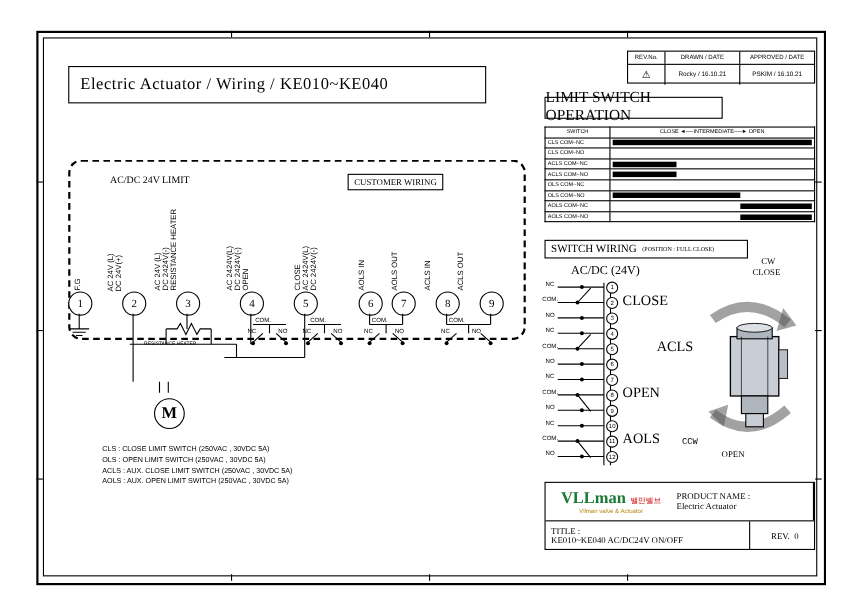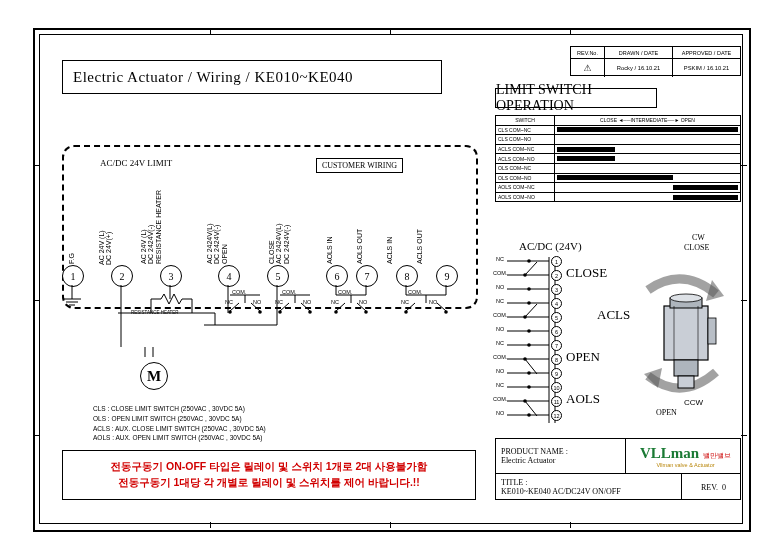--- a/index.html
+++ b/index.html
@@ -156,20 +156,24 @@
         </tr>
     <tr>
           <td class="ls-name">AOLS COM~NO</td>
           <td>
             <div class="bar" style="margin-left:64%;width:36%;"></div>
           </td>
         </tr>
   </tbody>
     </table>
 
+  <div class="sec-title" style="left:495px;top:218px;width:185px;height:17px;font-size:10px;justify-content:flex-start;padding-left:5px;box-sizing:border-box;">
+    <span>SWITCH WIRING</span>
+    <span class="tiny2" style="margin-left:5px;">(POSITION : FULL CLOSE)</span>
+  </div>
   <div class="abs" style="left:519px;top:240px;font-size:11px;font-family:'Liberation Serif',serif;">AC/DC (24V)</div>
 
   <div class="abs" style="left:495px;top:255px;width:175px;height:170px;">
     <svg width="175" height="170" viewBox="0 0 175 170">
 
       <line x1="54" y1="2" x2="54" y2="168" stroke="#000" stroke-width="1"></line>
       <line x1="60" y1="2" x2="60" y2="168" stroke="#000" stroke-width="1"></line>
       <g stroke="#000" stroke-width="1" fill="none">
 
         <line x1="12" y1="6" x2="34" y2="6"></line>
@@ -269,21 +273,21 @@
       <rect x="44" y="112" width="24" height="16" fill="#aeb5bd" stroke="#000" stroke-width="1"></rect>
       <rect x="48" y="128" width="16" height="12" fill="#c9ced6" stroke="#000" stroke-width="1"></rect>
       <line x1="44" y1="58" x2="44" y2="112" stroke="#000" stroke-width="0.6"></line>
       <line x1="68" y1="58" x2="68" y2="112" stroke="#000" stroke-width="0.6"></line>
       <rect x="78" y="70" width="8" height="26" fill="#b8bec6" stroke="#000" stroke-width="0.8"></rect>
       <ellipse cx="56" cy="50" rx="16" ry="4" fill="#dde1e6" stroke="#000" stroke-width="0.8"></ellipse>
     </svg>
   </div>
   <div class="abs" style="left:692px;top:233px;font-size:8px;font-family:'Liberation Serif',serif;">CW</div>
   <div class="abs" style="left:684px;top:243px;font-size:8px;font-family:'Liberation Serif',serif;">CLOSE</div>
-  <div class="abs" style="left:684px;top:398px;font-size:8px;font-family:Liberation Sans, sans-serif;">CCW</div>
+  <div class="abs" style="left:620px;top:398px;font-size:8px;font-family:Liberation Mono, monospace;">CCW</div>
   <div class="abs" style="left:656px;top:408px;font-size:8px;font-family:'Liberation Serif',serif;">OPEN</div>
 
   <div class="dashed-box"></div>
   <div class="abs" style="left:100px;top:158px;font-size:9px;font-family:'Liberation Serif',serif;">AC/DC 24V LIMIT</div>
   <div class="abs" style="left:316px;top:158px;border:1px solid #000;padding:2px 5px;font-size:8px;font-family:'Liberation Serif',serif;">CUSTOMER WIRING</div>
 
   <div class="abs lbl-v" style="left:68px;top:222px;height:42px;">F.G</div>
   <div class="abs lbl-v" style="left:98px;top:205px;height:60px;">AC 24V (L)<br>DC 24V(+)</div>
   <div class="abs lbl-v" style="left:140px;top:200px;height:64px;">AC 24V (L)<br>DC 2424V(-)<br>RESISTANCE HEATER</div>
   <div class="abs lbl-v" style="left:206px;top:198px;height:66px;">AC 2424V(L)<br>DC 2424V(-)<br>OPEN</div>
@@ -384,37 +388,33 @@
 
   <div class="motor">M</div>
 
   <div class="notes">
     <div>CLS : CLOSE LIMIT SWITCH (250VAC , 30VDC 5A)</div>
     <div>OLS : OPEN  LIMIT SWITCH (250VAC , 30VDC 5A)</div>
     <div>ACLS : AUX. CLOSE LIMIT SWITCH (250VAC , 30VDC 5A)</div>
     <div>AOLS : AUX. OPEN  LIMIT SWITCH (250VAC , 30VDC 5A)</div>
   </div>
 
-  <div class="warn-box">
-    <div>전동구동기 ON-OFF 타입은  릴레이 및 스위치 1개로 2대 사용불가함</div>
-    <div>전동구동기 1대당 각 개별로 릴레이 및 스위치를 제어 바랍니다.!!</div>
-  </div>
 
   <div class="prod-box">
     <div class="prod-row1">
-      <div class="prod-cell" style="width:130px;border-right:1.5px solid #000;">
-        <span style="font-size:8px;font-family:'Liberation Serif',serif;">PRODUCT NAME :</span>
-        <span style="font-size:8px;font-family:'Liberation Serif',serif;">Electric Actuator</span>
-      </div>
       <div class="prod-cell" style="flex:1;align-items:center;">
         <div style="display:flex;align-items:baseline;gap:4px;">
           <span class="logo">VLLman</span>
           <span class="kr">밸만밸브</span>
         </div>
         <div class="logo-sub">Vllman valve &amp; Actuator</div>
+      </div>
+      <div class="prod-cell" style="width:130px;border-right:1.5px solid #000;">
+        <span style="font-size:8px;font-family:'Liberation Serif',serif;">PRODUCT NAME :</span>
+        <span style="font-size:8px;font-family:'Liberation Serif',serif;">Electric Actuator</span>
       </div>
     </div>
     <div class="prod-row2">
       <div class="prod-cell" style="flex:1;border-right:1.5px solid #000;">
         <span style="font-size:8px;font-family:'Liberation Serif',serif;">TITLE :</span>
         <span style="font-size:8px;font-family:'Liberation Serif',serif;">KE010~KE040 AC/DC24V ON/OFF</span>
       </div>
       <div class="prod-cell" style="width:58px;flex-direction:row;align-items:center;justify-content:center;gap:4px;">
         <span style="font-size:8px;font-family:'Liberation Serif',serif;">REV.</span>
         <span style="font-size:8px;font-family:'Liberation Serif',serif;">0</span>

